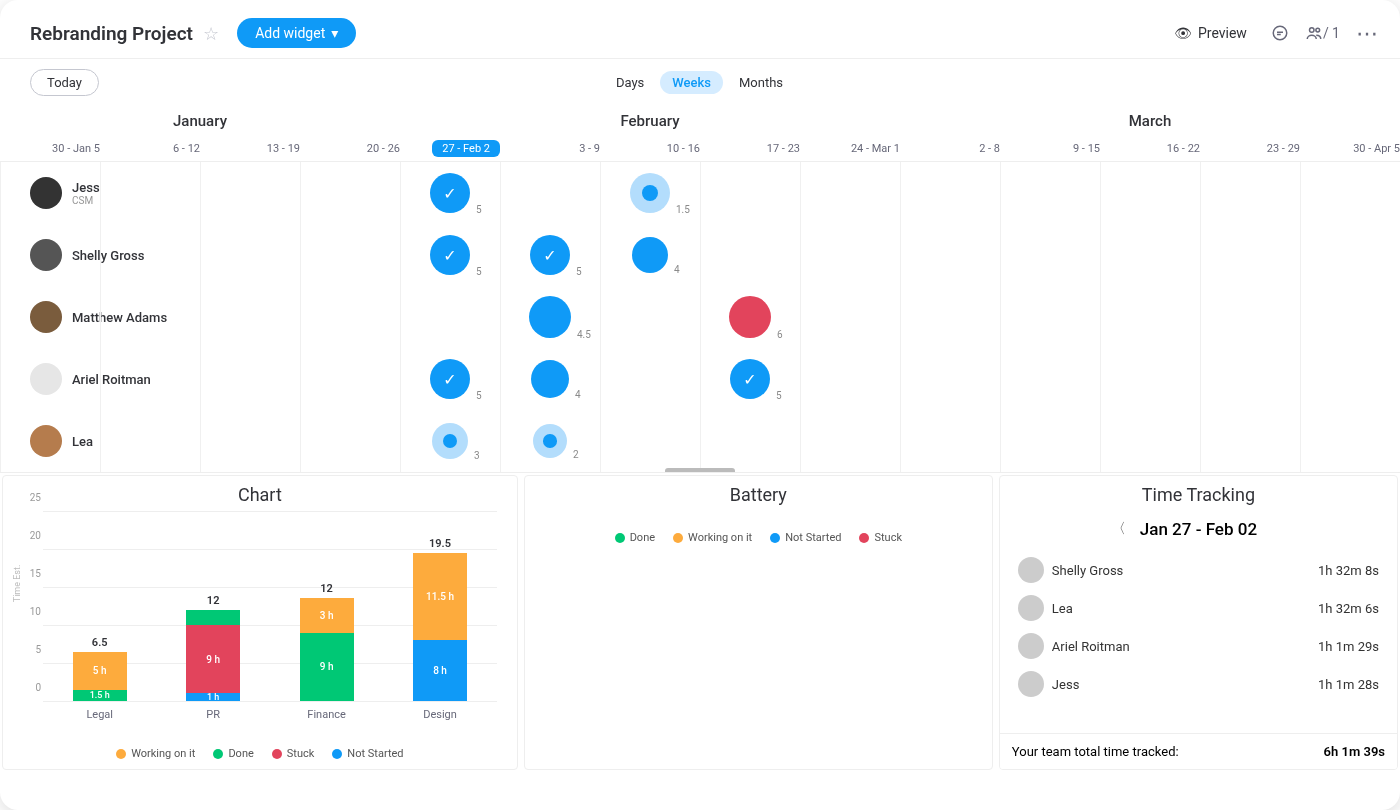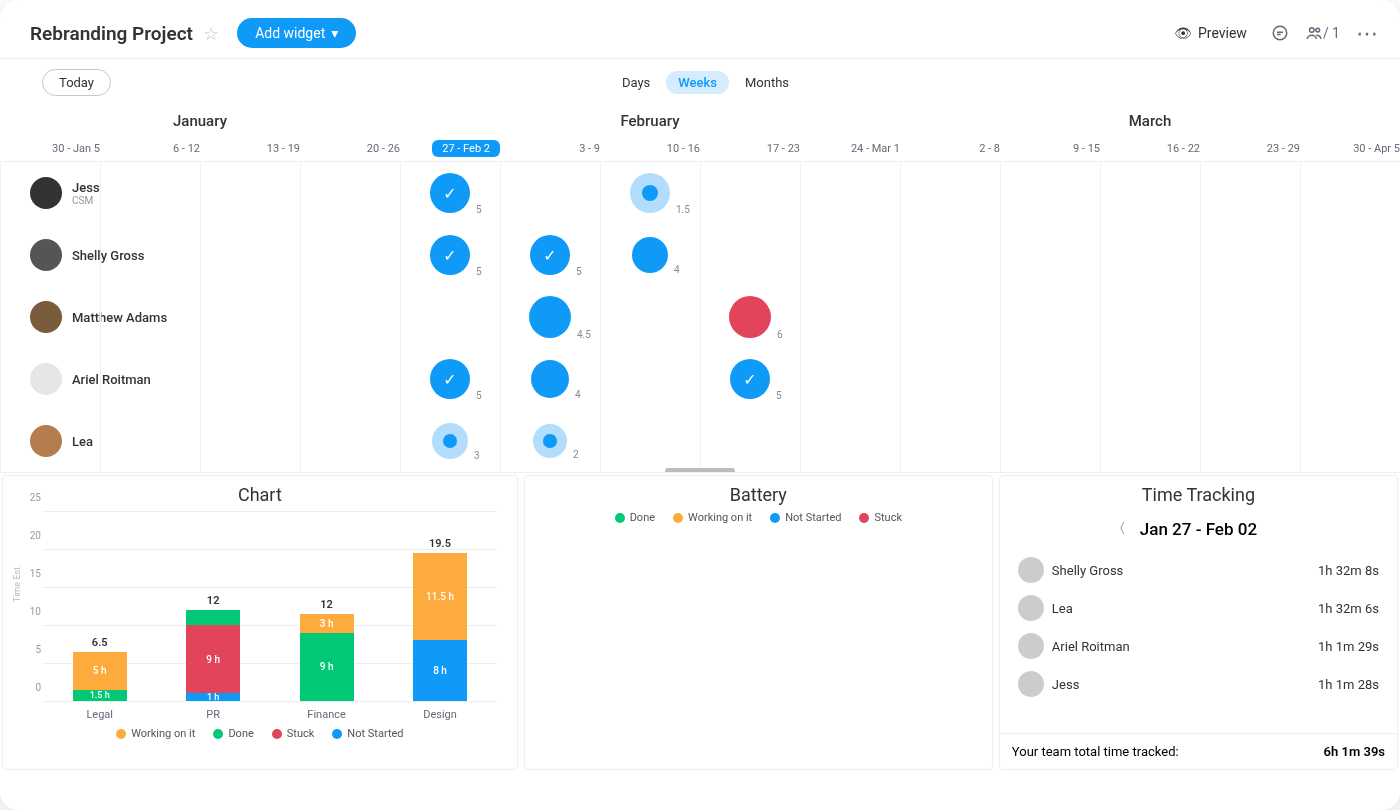--- a/index.html
+++ b/index.html
@@ -7,21 +7,21 @@
 .header { display:flex; align-items:center; padding: 18px 22px 10px 30px; border-bottom: 1px solid #eee; }
 .title { font-size: 19px; font-weight: 600; color: #323338; margin-right: 10px;}
 .star { color: #c5c7d0; font-size: 18px; margin-right: 18px; cursor:pointer;}
 .add-widget { background:#0f9af7; color:#fff; border:none; border-radius: 18px; padding: 7px 18px; font-size: 14px; display:flex; align-items:center; gap:6px; cursor:pointer;}
 .spacer { flex:1; }
 .preview-btn { display:flex; align-items:center; gap:6px; font-size:14px; color:#323338; margin-right:16px; cursor:pointer;}
 .icon-btn { color:#676879; font-size:18px; margin: 0 8px; cursor:pointer; display:inline-flex; align-items:center;}
 .members { font-size:14px; color:#676879;}
 .dots { font-size:22px; color:#676879; margin-left:8px; cursor:pointer;}
 
-.timeline-controls { display:flex; align-items:center; padding: 10px 30px 0 30px; margin-left: 12px; }
+.timeline-controls { display:flex; align-items:center; padding: 10px 30px 0 30px; }
 .today-pill { border:1px solid #c5c7d0; border-radius:16px; padding:5px 16px; font-size:13px; color:#323338; cursor:pointer;}
 .scale-tabs { display:flex; gap:4px; margin: 0 auto; }
 .scale-tab { padding:4px 12px; border-radius:12px; font-size:13px; color:#323338; cursor:pointer;}
 .scale-tab.active { background:#d5ecff; color:#0f9af7; font-weight:500;}
 
 .months-row { display:flex; margin-top:10px; }
 .month-cell { flex:1; text-align:center; font-size:15px; font-weight:500; color:#323338; padding:6px 0;}
 .weeks-row { display:flex; border-bottom:1px solid #eee; }
 .week-cell { flex:1; text-align:right; font-size:11px; color:#676879; padding:6px 0; white-space:nowrap;}
 .week-cell.sel span { background:#0f9af7; color:#fff; border-radius:6px; padding:2px 10px;}
@@ -58,21 +58,21 @@
 .y-grid { position:absolute; left:0; right:0; border-top:1px solid #eee;}
 .y-label { position:absolute; left:-26px; top:50%; transform:rotate(-90deg) translateX(50%); transform-origin:left; font-size:9px; color:#bbb;}
 .bars-row { position:absolute; left:0; right:0; bottom:20px; top:0; display:flex; justify-content:space-around; align-items:flex-end;}
 .bar-col { width:54px; display:flex; flex-direction:column; align-items:center; position:relative;}
 .bar-stack { width:54px; display:flex; flex-direction:column-reverse;}
 .seg { width:100%; display:flex; align-items:center; justify-content:center; font-size:10px; color:#fff; font-weight:500;}
 .seg.small { font-size:9px;}
 .bar-total { position:absolute; top:-16px; font-size:11px; font-weight:600; color:#323338;}
 .x-labels { position:absolute; left:0; right:0; bottom:0; display:flex; justify-content:space-around;}
 .legend { display:flex; justify-content:center; gap:18px; margin-top:6px; font-size:11px; color:#555;}
-.legend-item { display:flex; align-items:center; gap:5px;}
+.legend-item { display:flex; align-items:center; gap:5px;margin-top:20px;}
 .sw { width:10px; height:10px; border-radius:50%;}
 
 
 .battery-box { display:flex; align-items:center; justify-content:center; height:160px; gap:20px;}
 .battery-shell { width:200px; height:60px; border:3px solid #ddd; border-radius:4px; position:relative; display:flex; overflow:hidden; box-shadow:0 1px 3px rgba(0,0,0,0.1);}
 .battery-tip { position:absolute; right:-8px; top:18px; width:7px; height:24px; background:#ddd; border-radius:0 2px 2px 0;}
 .bseg { height:100%;}
 .battery-text { font-size:13px; color:#555;}
 
 
@@ -302,21 +302,21 @@
             <div class="bar-stack">
               <div class="seg small" style="height: 7.6px; background: rgb(15, 154, 247);">1 h</div>
               <div class="seg" style="height: 68.4px; background: rgb(226, 68, 92);">9 h</div>
               <div class="seg" style="height: 15.2px; background: rgb(0, 200, 117);"></div>
             </div>
           </div>
           <div class="bar-col">
             <div class="bar-total">12</div>
             <div class="bar-stack">
               <div class="seg" style="height: 68.4px; background: rgb(0, 200, 117);">9 h</div>
-              <div class="seg" style="height: 19px; background: rgb(253, 171, 61);">3 h</div>
+              <div class="seg" style="height: 35px; background: rgb(253, 171, 61);">3 h</div>
             </div>
           </div>
           <div class="bar-col">
             <div class="bar-total">19.5</div>
             <div class="bar-stack">
               <div class="seg" style="height: 60.8px; background: rgb(15, 154, 247);">8 h</div>
               <div class="seg" style="height: 87.4px; background: rgb(253, 171, 61);">11.5 h</div>
             </div>
           </div>
         </div>

